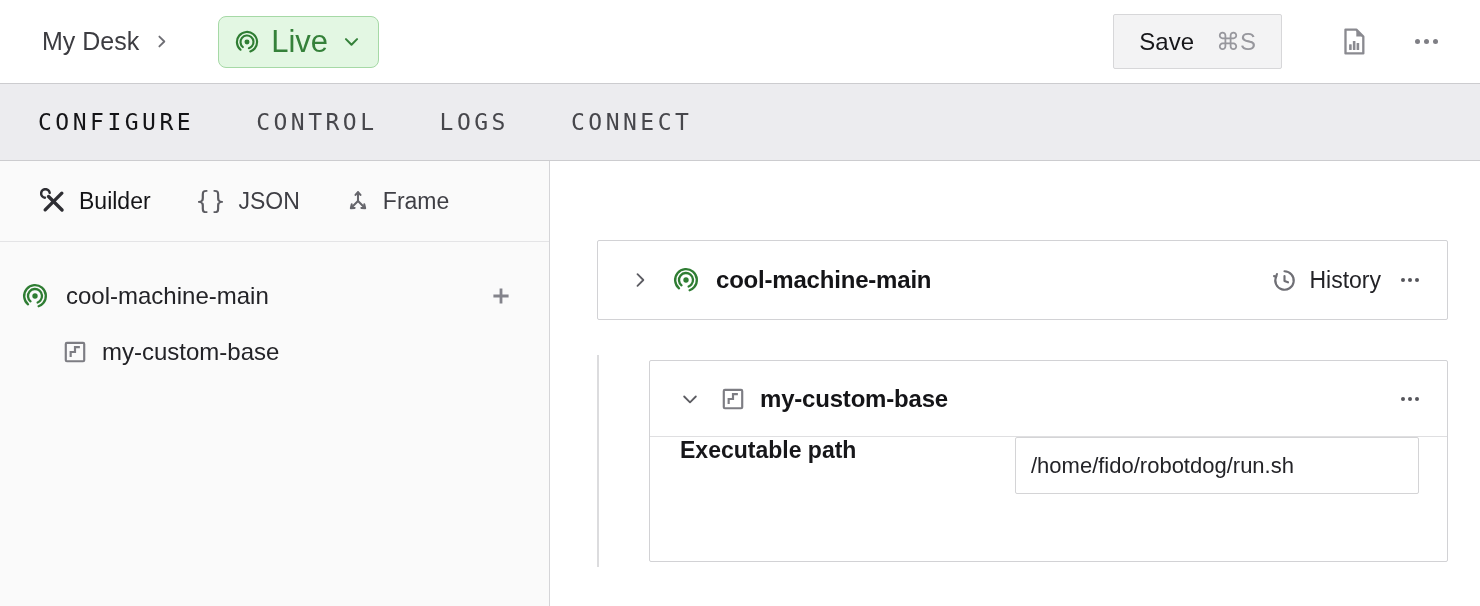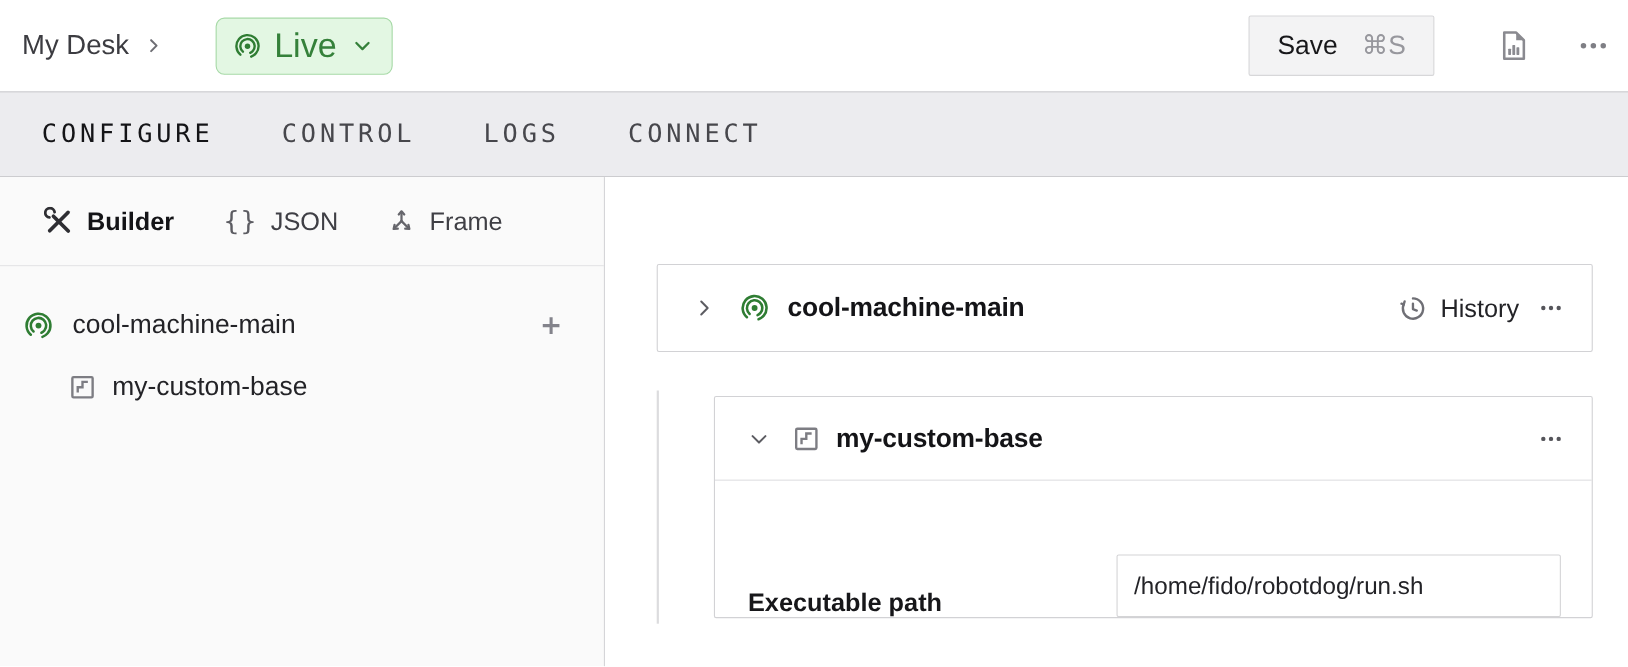--- a/index.html
+++ b/index.html
@@ -4,21 +4,21 @@
 <style>
   * { margin:0; padding:0; box-sizing:border-box; }
   html,body { background:#fff; }
   #app {
     width:1480px; height:606px; position:relative; overflow:hidden;
     background:#fff; color:#1b1b1e;
     font-family:"Liberation Sans", sans-serif;
   }
 
   
-  .header { height:83px; display:flex; align-items:center; padding:0 20px; background:#fff; }
+  .header { height:83px; display:flex; align-items:center; padding:0 42px; background:#fff; }
   .breadcrumb { display:flex; align-items:center; gap:14px; font-size:25px; }
   .crumb-parent { color:#3c3c41; }
   .crumb-current { font-weight:700; color:#141417; letter-spacing:-0.2px; }
   .live-pill {
     margin-left:48px; height:52px; padding:0 17px 0 15px; border-radius:8px;
     background:#e3f7e3; border:1px solid #a6d9a6;
     display:flex; align-items:center; gap:11px;
     font-size:31px; color:#35813a; cursor:pointer;
   }
   .header-right { margin-left:auto; display:flex; align-items:center; }
@@ -46,21 +46,21 @@
   }
   .tab { cursor:pointer; white-space:nowrap; }
   .tab.active { font-weight:400; color:#141417; }
 
   
   .content { display:flex; height:445px; }
 
   .sidepanel { width:550px; min-width:550px; background:#fafafa; border-right:1px solid #d5d5d8; }
   .viewtabs { height:81px; border-bottom:1px solid #e4e4e6; display:flex; align-items:center; padding-left:40px; gap:45px; }
   .viewtab { display:flex; align-items:center; gap:12px; font-size:23px; color:#3f3f45; cursor:pointer; }
-  .viewtab.active .viewtab-label { font-weight:700; color:#141417; }
+  .viewtab.active .viewtab-label { font-weight:400; color:#141417; }
   .braces { font-family:"DejaVu Sans Mono", monospace; font-size:24px; color:#5c5c62; letter-spacing:1px; }
 
   .tree { padding-top:26px; }
   .tree-root { height:56px; display:flex; align-items:center; padding:0 34px 0 21px; gap:17px; font-size:24px; color:#232327; cursor:pointer; }
   .plus-btn { margin-left:auto; display:flex; cursor:pointer; }
   .tree-child { height:52px; margin-top:2px; display:flex; align-items:center; padding-left:62px; gap:14px; font-size:24px; color:#232327; cursor:pointer; }
 
   .main { flex:1; position:relative; background:#fff; }
 
   .part-card {
@@ -75,21 +75,21 @@
   .connector { position:absolute; left:47px; top:194px; width:2px; height:212px; background:#dcdcde; }
 
   .component-card {
     position:absolute; left:99px; right:32px; top:199px; height:202px;
     background:#fff; border:1px solid #d2d2d5; border-radius:2px;
   }
   .component-header { height:76px; border-bottom:1px solid #dfdfe1; display:flex; align-items:center; padding:0 28px 0 30px; }
   .base-icon-wrap { margin-left:20px; display:flex; }
   .component-title { margin-left:14px; font-weight:700; font-size:24px; color:#141417; letter-spacing:-0.2px; }
   .component-header .dots { margin-left:auto; }
-  .component-body { height:124px; display:flex; align-items:flex-end; padding:0 28px 0 30px; }
+  .component-body { height:124px; display:flex; align-items:flex-start; padding:0 28px 0 30px; }
   .field-label { font-size:23px; font-weight:600; color:#17171a; }
   .field-input {
     margin-left:auto; width:404px; height:57px; background:#fff;
     border:1px solid #d4d4d6; border-radius:2px; padding:0 15px;
     font-size:22px; color:#232327; font-family:"Liberation Sans", sans-serif; outline:none;
   }
   .toggle { display:flex; cursor:pointer; }
   svg { display:block; }
 </style>
 </head>

